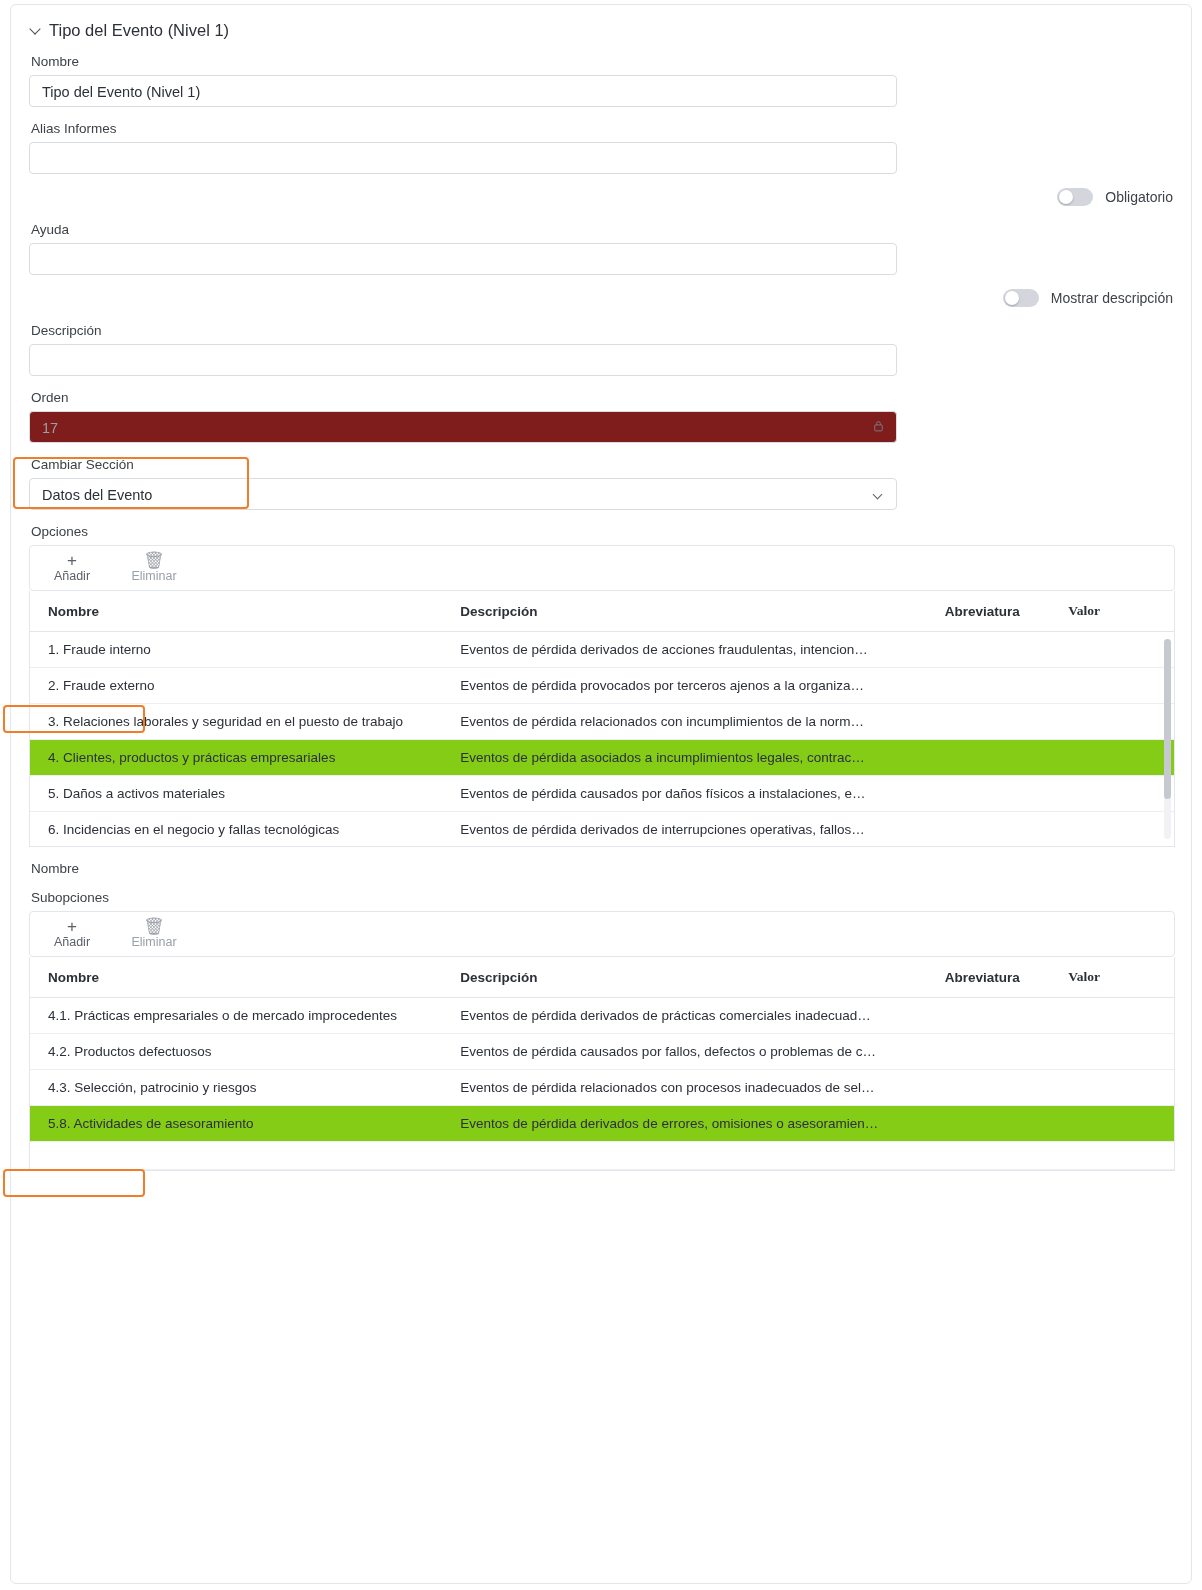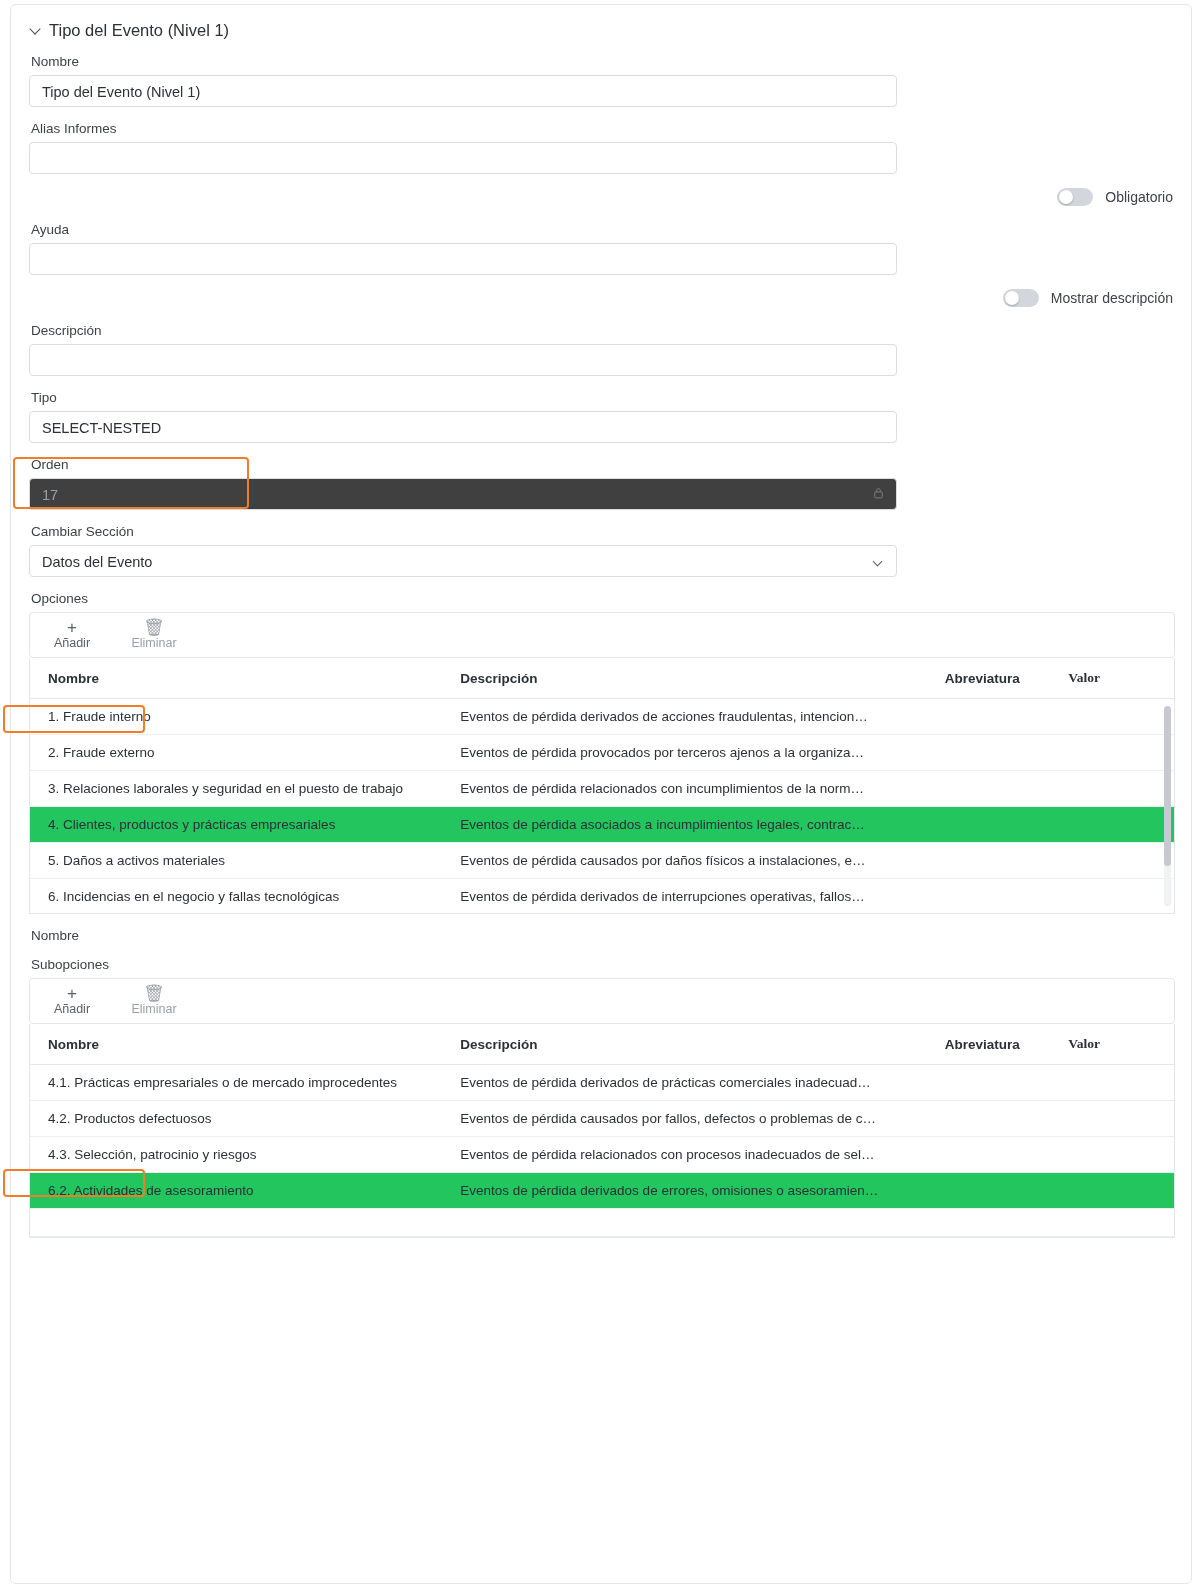--- a/index.html
+++ b/index.html
@@ -67,21 +67,21 @@
     background: #fff;
     font-size: 14.5px;
     color: #2c3038;
     padding: 0 12px;
     line-height: 32px;
     font-family: "Liberation Sans", sans-serif;
     display: block;
   }
   .input.wide { width: 1146px; }
   .input.readonly {
-    background: #404040;
+    background: #7f1d1d;
     color: #9aa0a8;
     position: relative;
   }
   .input-wrap { position: relative; width: 868px; }
   .lock-ico {
     position: absolute;
     right: 12px;
     top: 7px;
     width: 13px; height: 16px;
     color: #767c85;
@@ -184,21 +184,21 @@
     background: #fff;
     white-space: nowrap;
   }
   table.grid td {
     padding: 10px 10px 10px 18px;
     border-bottom: 1px solid #eceff2;
     color: #2c3038;
     white-space: nowrap;
     overflow: hidden;
   }
-  table.grid tr.sel td { background: #22c55e; }
+  table.grid tr.sel td { background: #84cc16; }
   .c-nombre { width: 400px; }
   .c-desc   { width: 470px; }
   .c-abrev  { width: 120px; }
   .c-valor  { width: 120px; font-family: Liberation Serif, serif; }
   .scroll-track {
     position: absolute;
     right: 3px; top: 48px;
     width: 7px; height: 200px;
     background: #f1f2f4;
     border-radius: 4px;
@@ -257,24 +257,20 @@
           <div class="knob"></div>
         </div>
       <span class="toggle-label">Mostrar descripción</span>
     </div>
 
     <div class="field">
       <span class="label">Descripción</span>
       <div class="input"></div>
     </div>
 
-    <div class="field">
-      <span class="label">Tipo</span>
-      <div class="input">SELECT-NESTED</div>
-    </div>
 
     <div class="field">
       <span class="label">Orden</span>
       <div class="input-wrap">
         <div class="input readonly">17</div>
         <svg class="lock-ico" viewBox="0 0 24 24">
           <rect x="5" y="10" width="14" height="11" rx="2" fill="none" stroke="#767c85" stroke-width="1.8"></rect>
           <path d="M8.5 10V7.5a3.5 3.5 0 017 0V10" fill="none" stroke="#767c85" stroke-width="1.8"></path>
         </svg>
       </div>
@@ -400,21 +396,21 @@
               <td></td>
               <td></td>
             </tr>
             <tr>
               <td>4.3. Selección, patrocinio y riesgos</td>
               <td>Eventos de pérdida relacionados con procesos inadecuados de sel…</td>
               <td></td>
               <td></td>
             </tr>
             <tr class="sel">
-              <td>6.2. Actividades de asesoramiento</td>
+              <td>5.8. Actividades de asesoramiento</td>
               <td>Eventos de pérdida derivados de errores, omisiones o asesoramien…</td>
               <td></td>
               <td></td>
             </tr>
             <tr class="empty-row">
               <td></td>
                 <td></td>
               <td></td>
                 <td></td>
             </tr>

